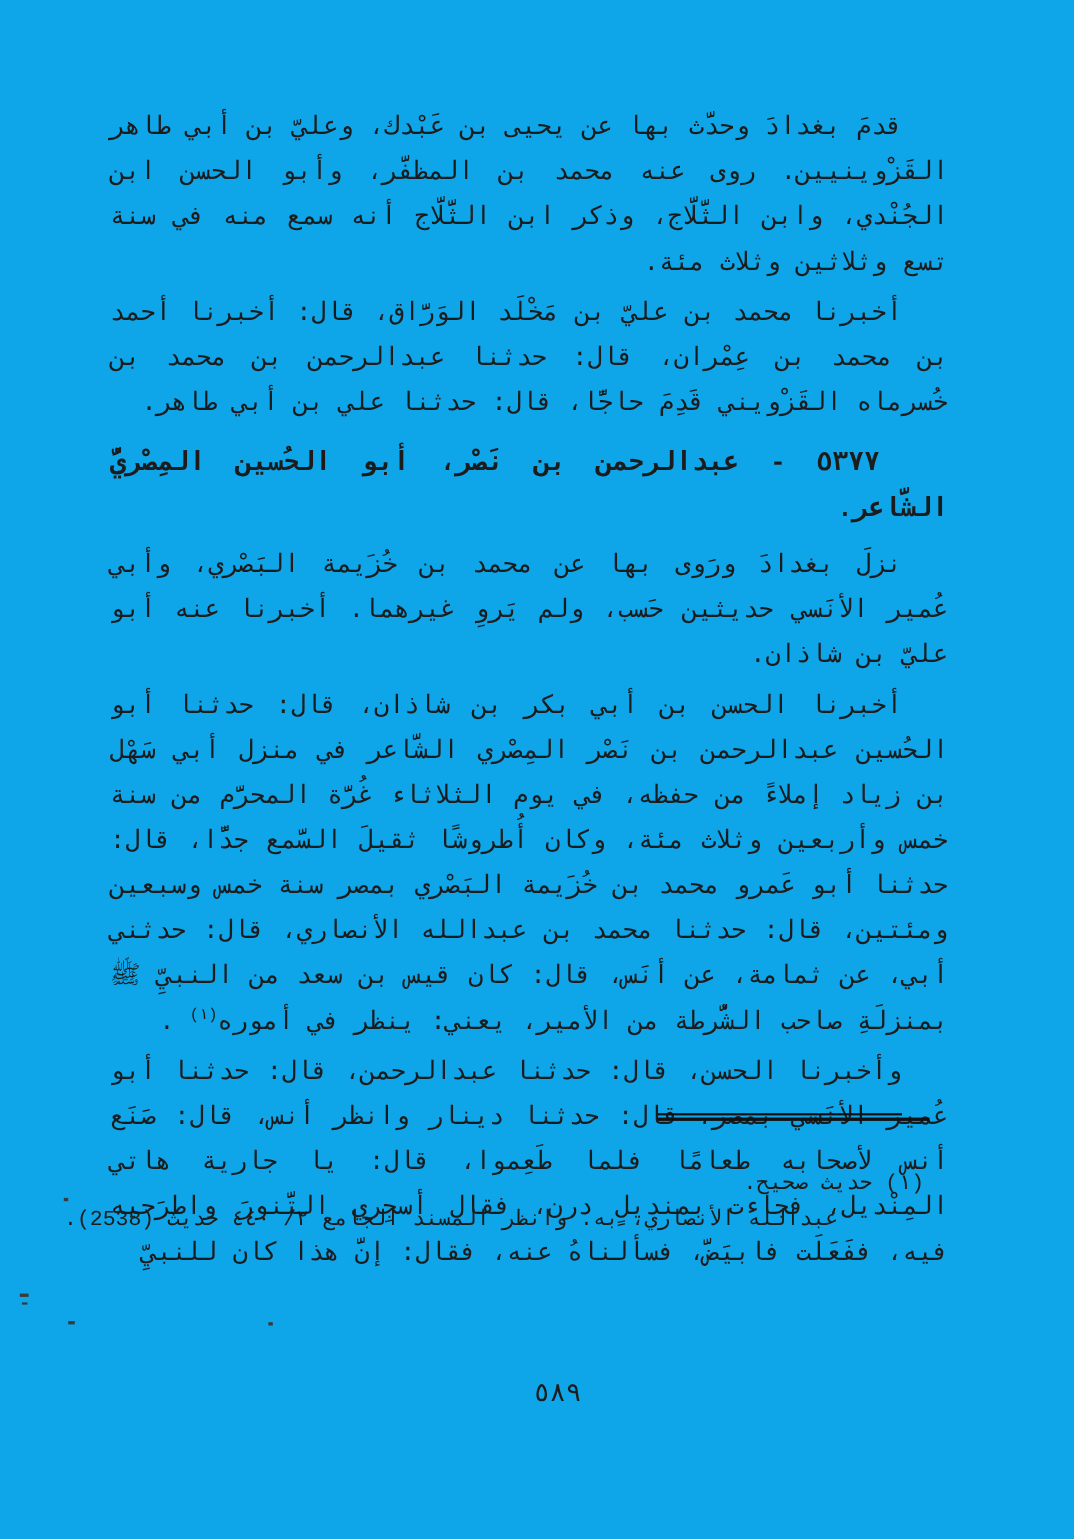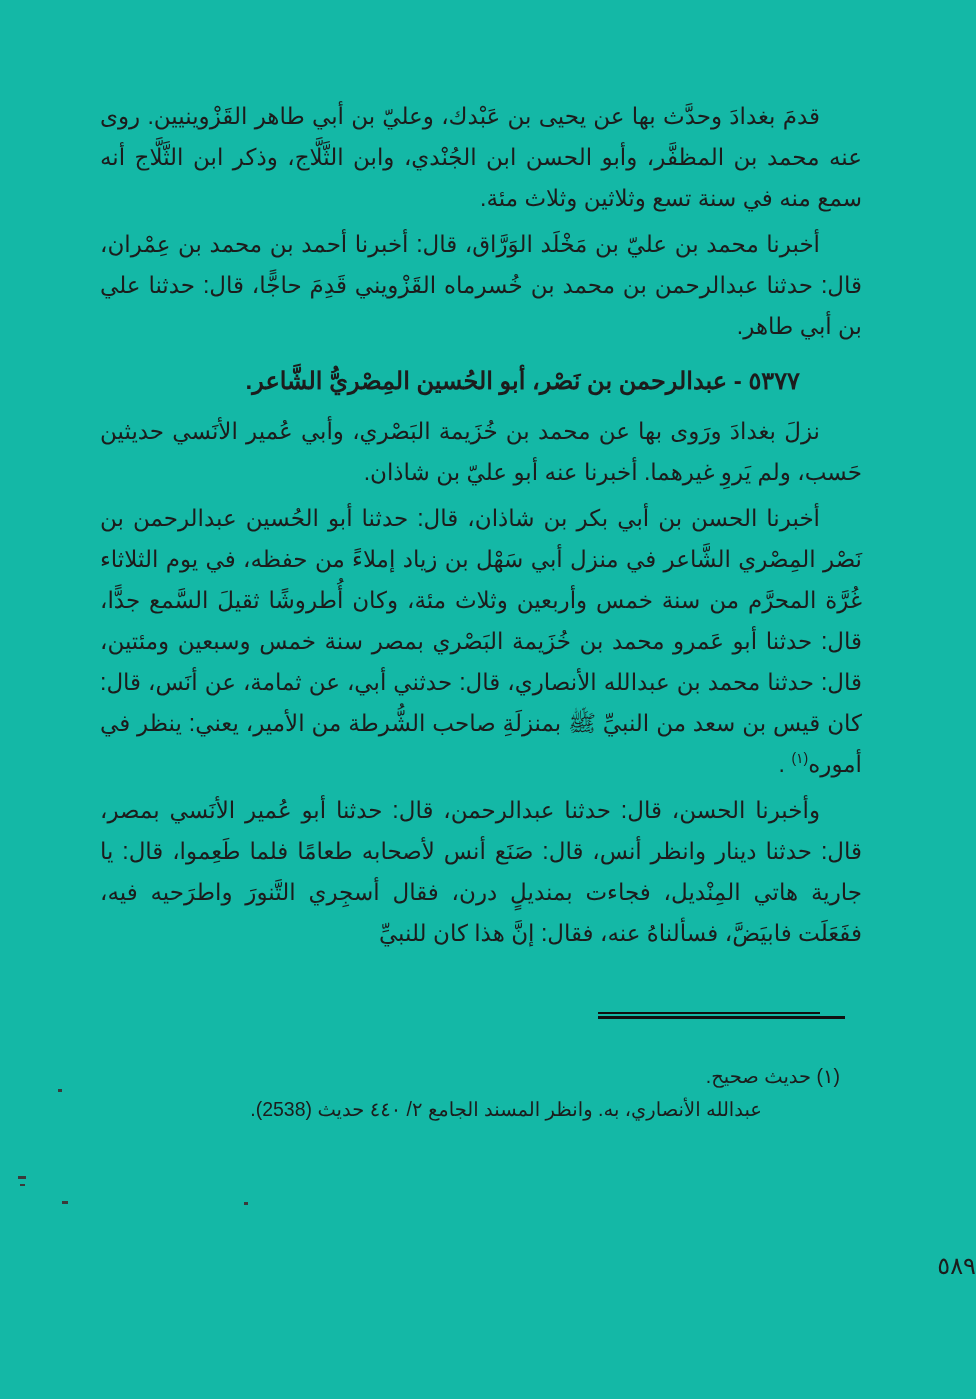--- a/index.html
+++ b/index.html
@@ -5,22 +5,22 @@
   html, body {
     margin: 0;
     padding: 0;
     background: #e8e8e8;
   }
   .page {
     position: relative;
     width: 976px;
     height: 1399px;
     margin: 0 auto;
-    background: #14b8a6;
-    font-family: Liberation Sans, sans-serif;
+    background: #0ea5e9;
+    font-family: Liberation Mono, monospace;
     color: #1c1c1c;
     overflow: hidden;
   }
   .text-block {
     position: absolute;
     top: 96px;
     right: 114px;
     left: 100px;
     direction: rtl;
     text-align: justify;
@@ -72,20 +72,21 @@
     margin-top: 24px;
   }
   .fn-line { white-space: nowrap; }
   .fn-line.indent-sm { padding-right: 22px; }
   .fn-line.indent-lg { padding-right: 100px; }
   .page-number {
     position: absolute;
     top: 1252px;
     left: 0;
     right: 0;
+    text-align: center;
     font-size: 24px;
     direction: rtl;
     margin-left: 38px;
   }
   .speck {
     position: absolute;
     background: #3a3a3a;
   }
   .speck.s1 { left: 18px;  top: 1176px; width: 8px; height: 3px; }
   .speck.s2 { left: 58px;  top: 1089px; width: 4px; height: 3px; }

